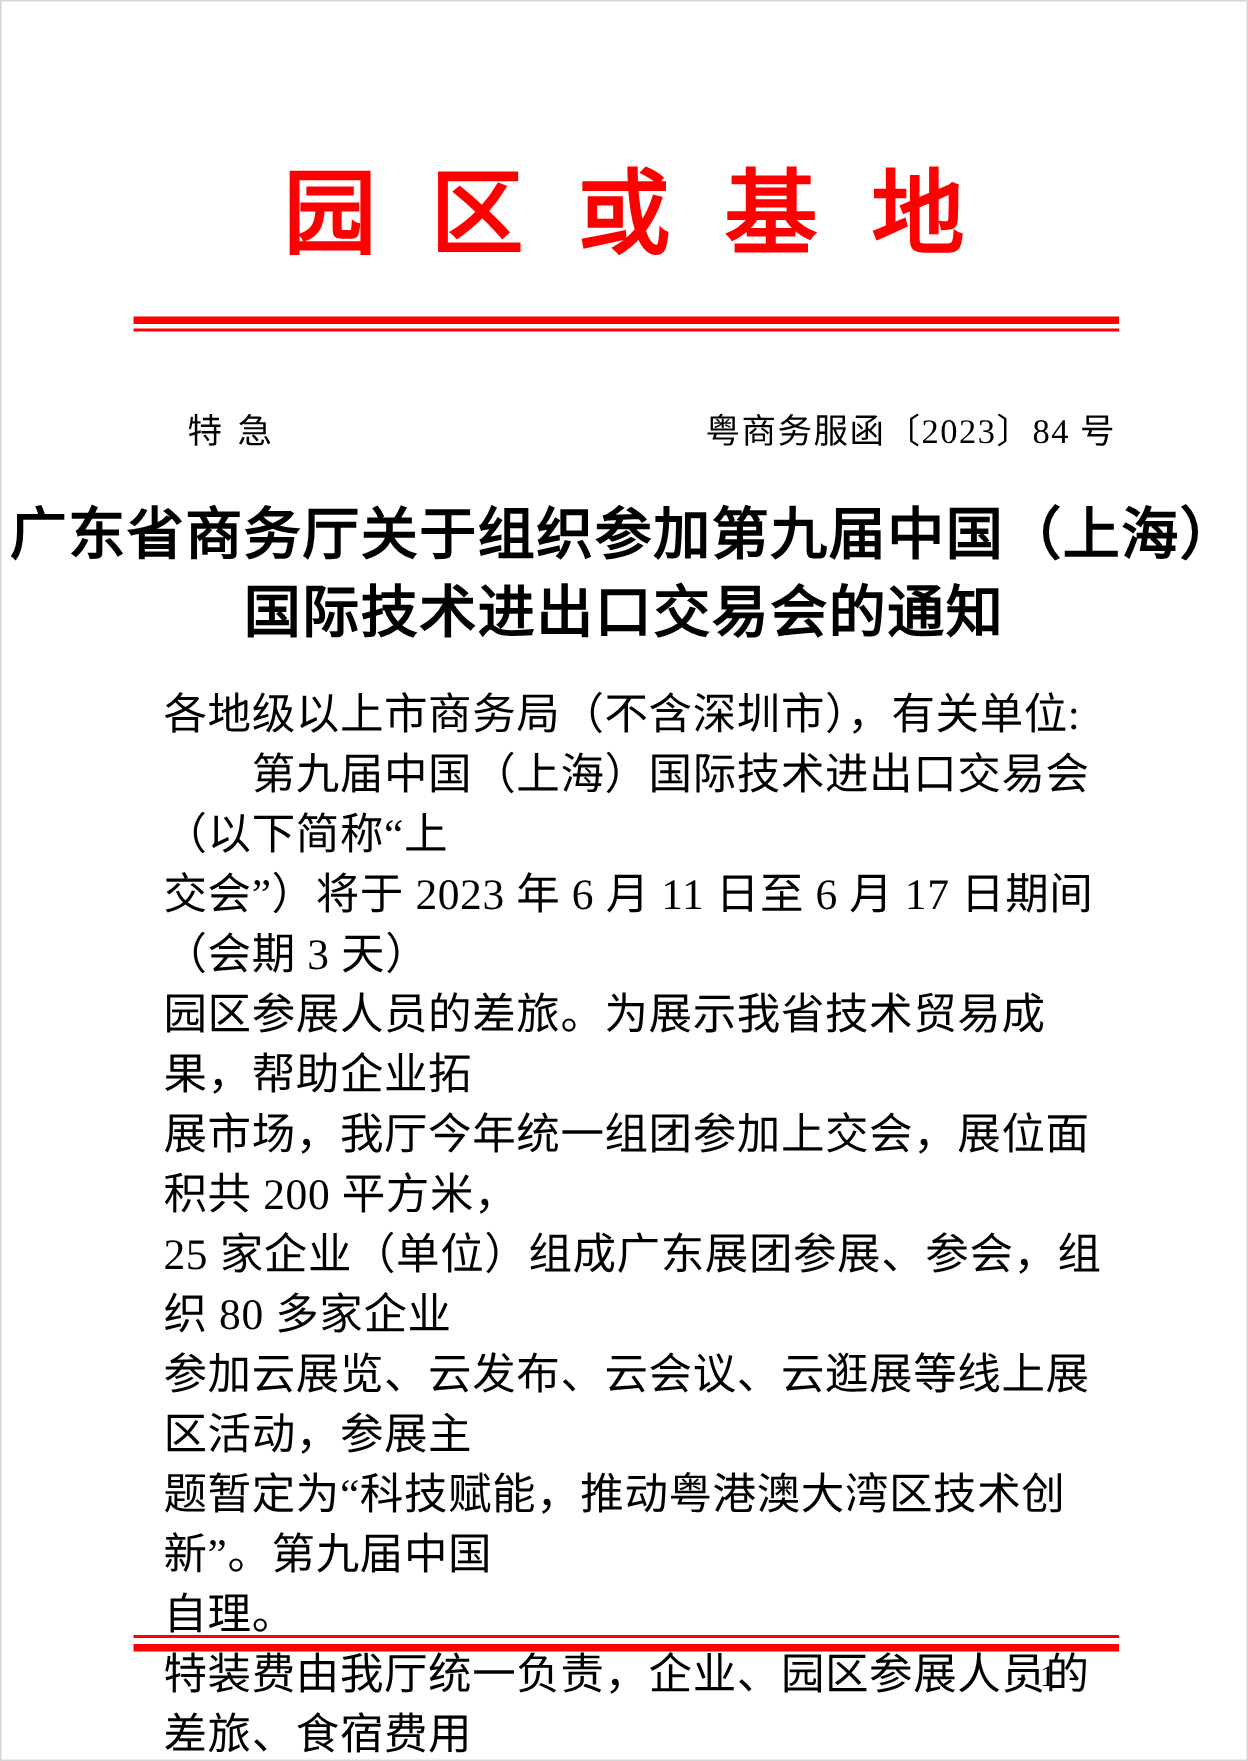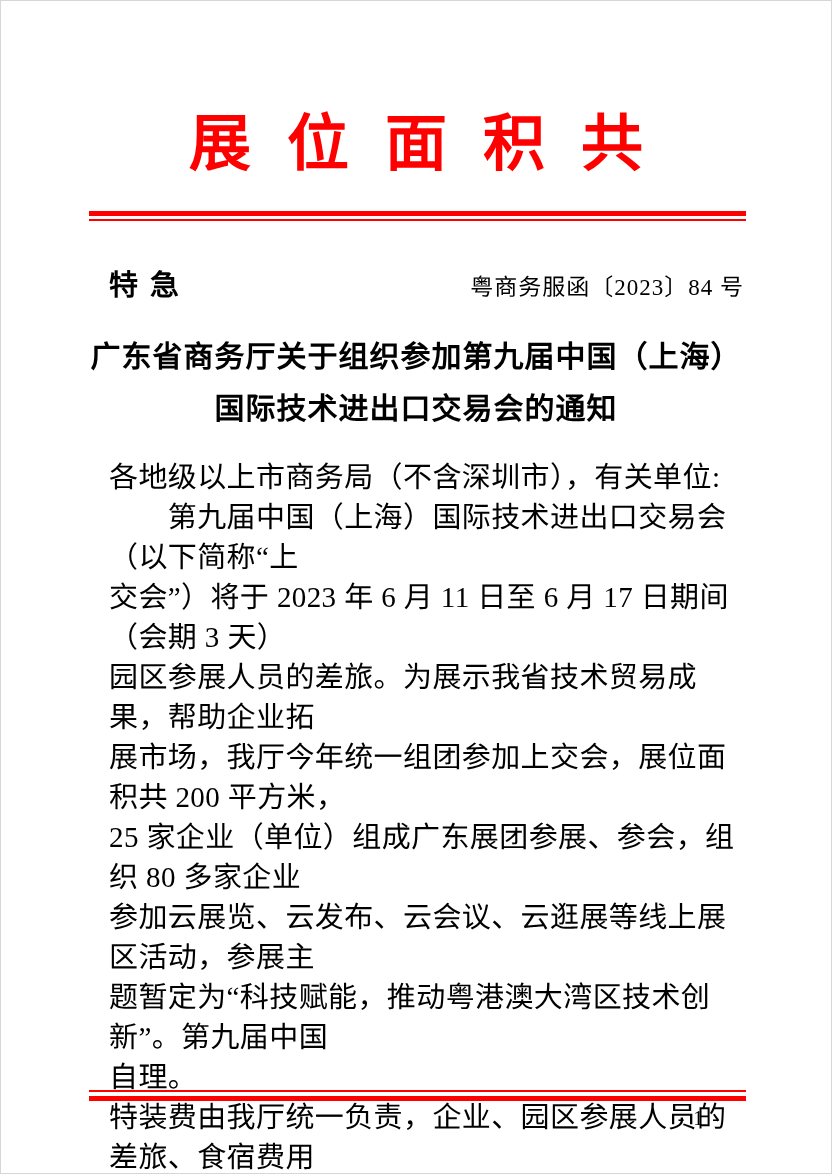--- a/index.html
+++ b/index.html
@@ -53,41 +53,42 @@
     position: absolute;
     top: 240px;
     left: 108px;
     right: 87px;
     display: flex;
     justify-content: space-between;
     align-items: baseline;
   }
   .urgency {
     font-family: "Liberation Sans", "DejaVu Sans", sans-serif;
-    font-weight: bold;
-    font-size: 29px;
+    font-weight: normal;
+    font-size: 23px;
     letter-spacing: 2px;
     white-space: pre; 
+    margin-left: 16px;
   }
   .doc-number {
     font-size: 23px;
     letter-spacing: 1px;
     white-space: pre;
     margin-top: 27px;
   }
 
   
   .doc-title {
     position: absolute;
     top: 330px;
     left: 0;
     right: 0;
     text-align: center;
     font-weight: bold;
-    font-size: 30px;
+    font-size: 38px;
     line-height: 52px;
     letter-spacing: 1px;
   }
 
   
   .body-block {
     position: absolute;
     top: 456px;
     left: 108px;
     width: 640px;
@@ -107,21 +108,21 @@
     font-size: 20px;
     letter-spacing: 2px;
     white-space: pre;
   }
 </style>
 </head>
 <body>
 
 <div class="page">
 
-  <div class="agency">展位面积共</div>
+  <div class="agency">园区或基地</div>
 
   <div class="rule-top">
     <div class="rule-thick"></div>
     <div class="rule-gap"></div>
     <div class="rule-thin"></div>
   </div>
 
   <div class="meta-row">
     <span class="urgency">特 急</span>
     <span class="doc-number">粤商务服函〔2023〕84 号</span>

